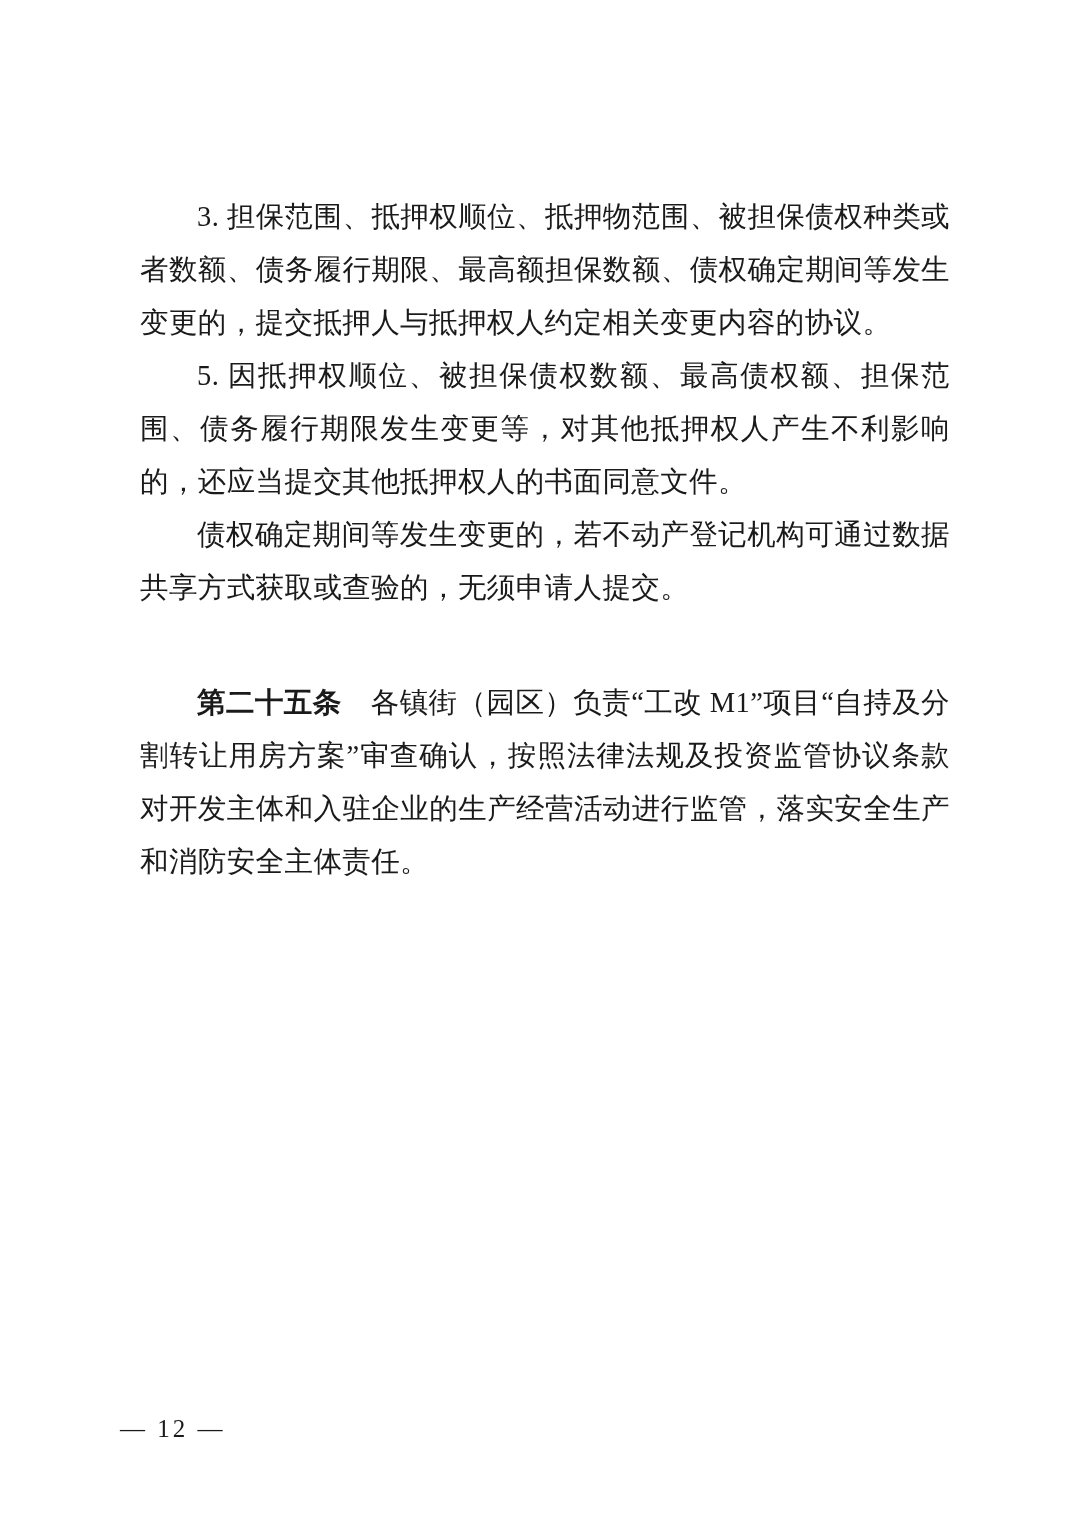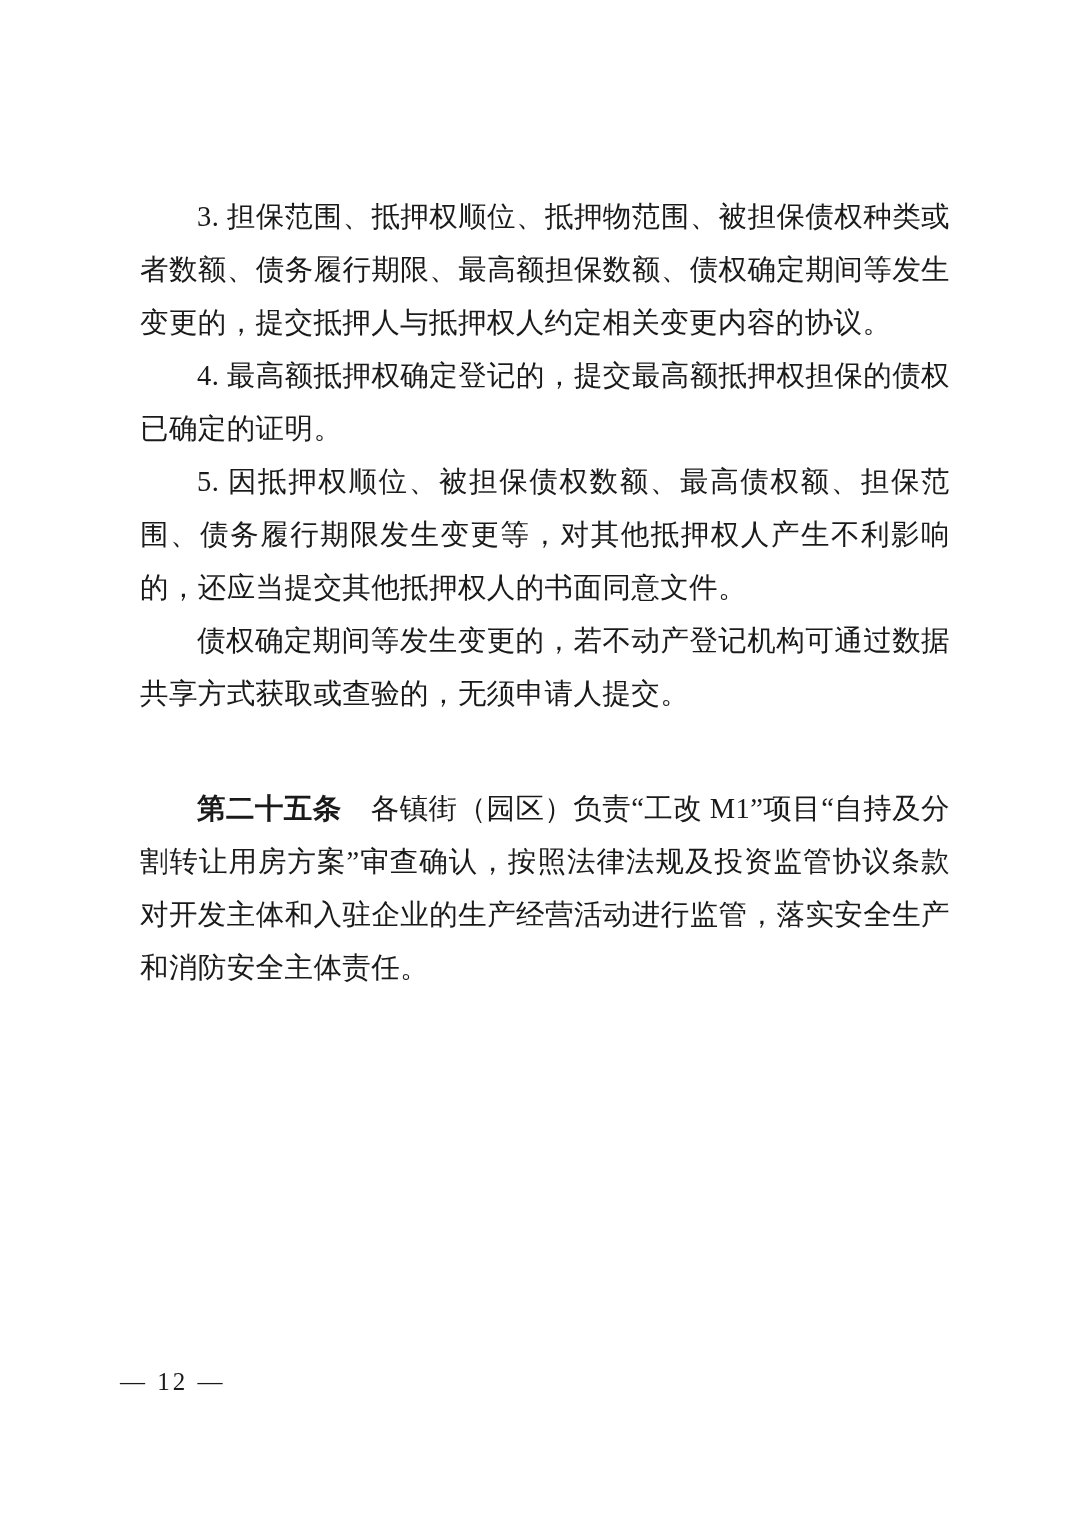--- a/index.html
+++ b/index.html
@@ -41,41 +41,40 @@
     letter-spacing: 1px;
   }
   .spacer-chapter-before { height: 56px; }
   .spacer-chapter-after { height: 6px; }
   .article-label {
     font-weight: bold;
   }
   .footer {
     position: absolute;
     left: 0;
-    top: 1368px;
+    top: 1415px;
     width: 1071px;
     text-align: left;
     padding-left: 120px;
     box-sizing: border-box;
     font-size: 25px;
     letter-spacing: 3px;
     color: #1a1a1a;
     font-family: "Liberation Serif", "DejaVu Serif", serif;
   }
 </style>
 </head>
 <body>
 
 <div class="page">
 
   <div class="body-area">
 
     <p class="para">3. 担保范围、抵押权顺位、抵押物范围、被担保债权种类或者数额、债务履行期限、最高额担保数额、债权确定期间等发生变更的，提交抵押人与抵押权人约定相关变更内容的协议。</p>
 
-    <p class="para">4. 最高额抵押权确定登记的，提交最高额抵押权担保的债权已确定的证明。</p>
 
     <p class="para">5. 因抵押权顺位、被担保债权数额、最高债权额、担保范围、债务履行期限发生变更等，对其他抵押权人产生不利影响的，还应当提交其他抵押权人的书面同意文件。</p>
 
     <p class="para">债权确定期间等发生变更的，若不动产登记机构可通过数据共享方式获取或查验的，无须申请人提交。</p>
 
     <div class="spacer-chapter-before"></div>
 
 
     <div class="spacer-chapter-after"></div>
 

